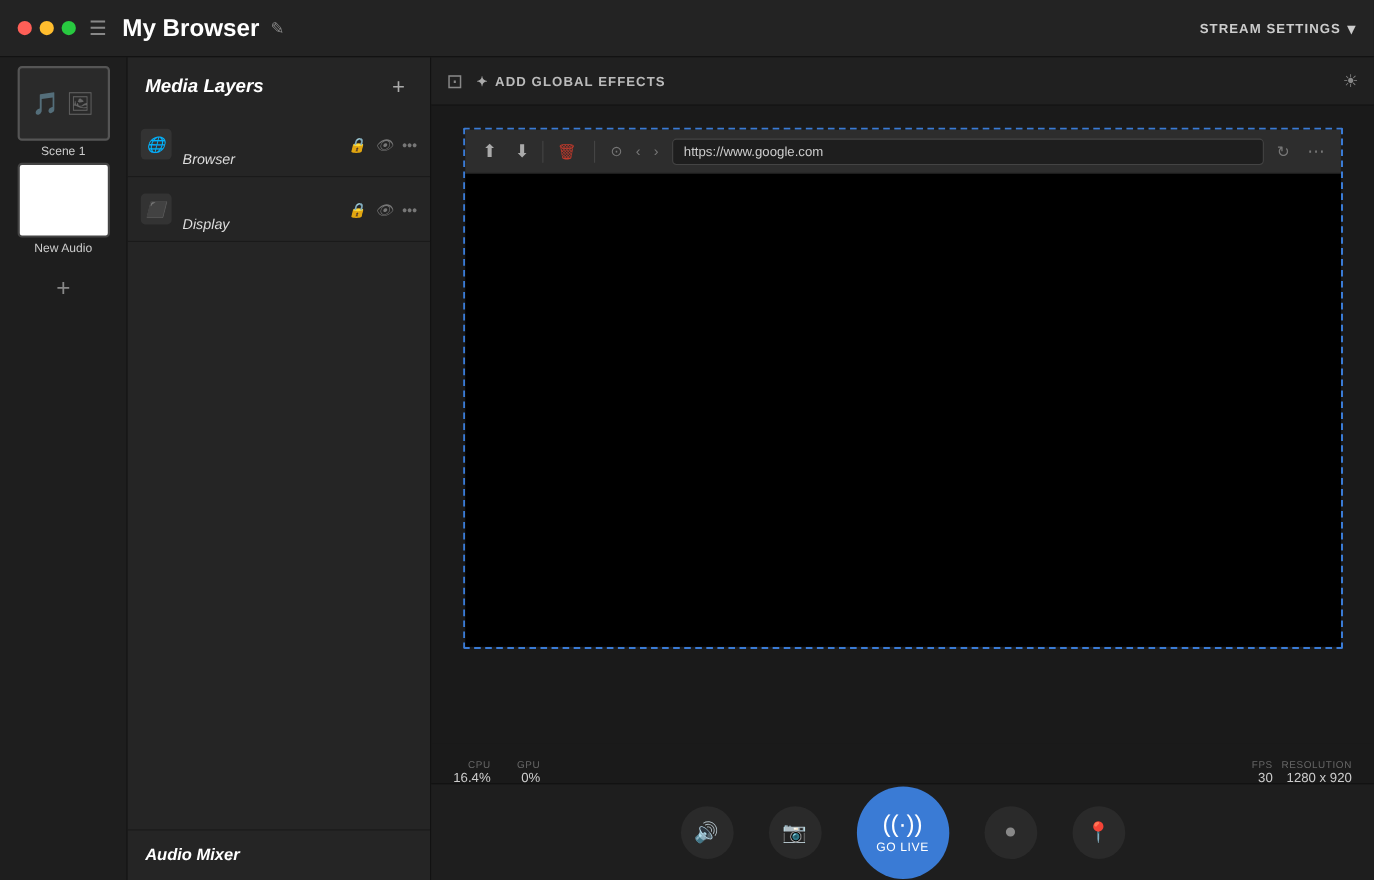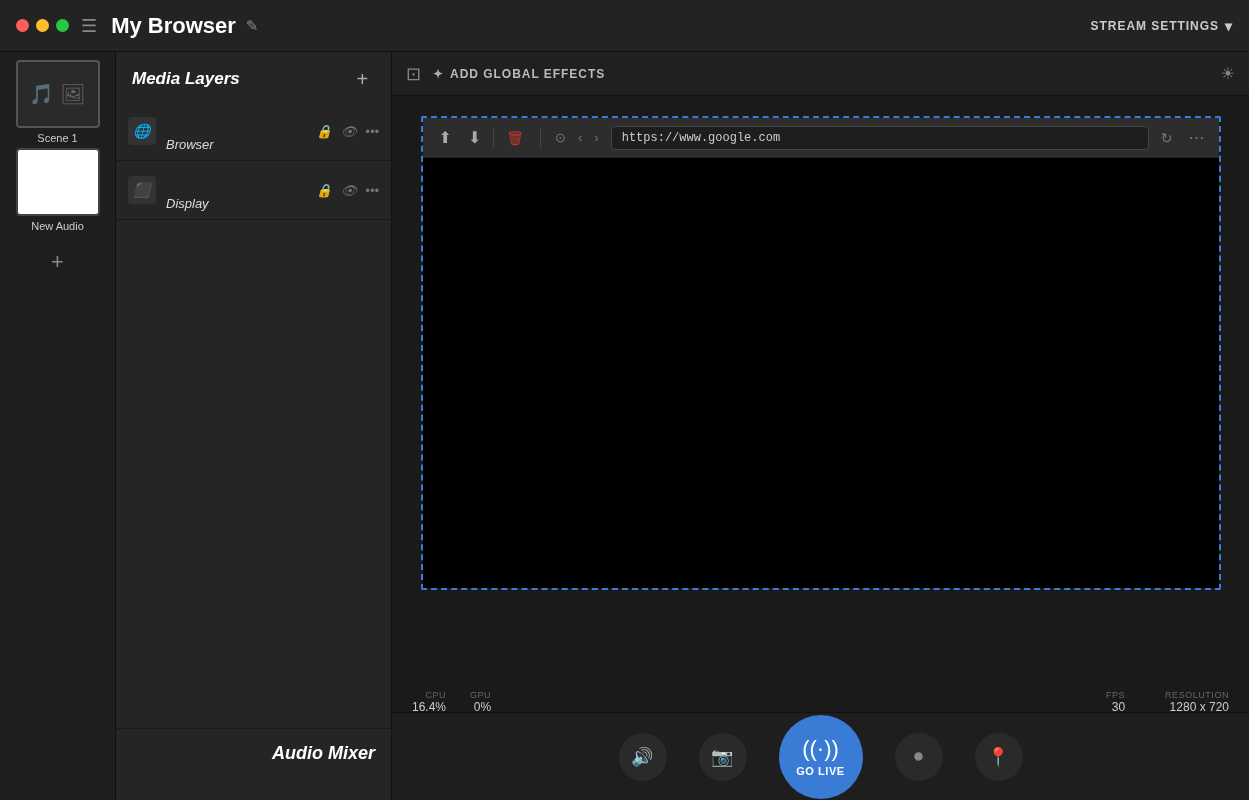--- a/index.html
+++ b/index.html
@@ -202,25 +202,24 @@
       cursor: pointer;
     }
 
     
     .audio-mixer-section {
       margin-top: auto;
       padding: 14px 16px;
       border-top: 1px solid #1a1a1a;
     }
     .audio-mixer-title {
-      font-size: 18px;
+      font-size: 15px;
       font-weight: 600;
       color: #fff;
-      margin-bottom: 22px;
-      text-align: right;
+      margin-bottom: 0;
     }
     .audio-empty-msg {
       font-size: 12px;
       color: #888;
       text-align: center;
       line-height: 1.5;
     }
 
     
     .preview-area {
@@ -303,21 +302,20 @@
       border-radius: 4px;
       padding: 4px 10px;
       color: #ccc;
       font-size: 12px;
       display: flex;
       align-items: center;
     }
     .browser-url-text {
       font-size: 12px;
       color: #ccc;
-      font-family: Liberation Mono, monospace;
     }
     .browser-reload {
       color: #777;
       font-size: 14px;
       cursor: pointer;
       padding: 4px;
     }
     .browser-more {
       color: #777;
       font-size: 16px;
@@ -375,21 +373,21 @@
       letter-spacing: 0.06em;
     }
     .stat-value {
       font-size: 12px;
       color: #ccc;
       font-weight: 500;
     }
     .stats-right {
       margin-left: auto;
       display: flex;
-      gap: 40px;
+      gap: 8px;
     }
 
     
     .bottom-bar {
       height: 88px;
       background: #1e1e1e;
       border-top: 1px solid #111;
       display: flex;
       align-items: center;
       justify-content: center;
@@ -421,21 +419,21 @@
       justify-content: center;
       cursor: pointer;
       gap: 3px;
       color: #fff;
     }
     .go-live-icon {
       font-size: 22px;
     }
     .go-live-label {
       font-size: 11px;
-      font-weight: 700;
+      font-weight: 400;
       letter-spacing: 0.05em;
       text-align: center;
     }
   </style>
 </head>
 <body>
 
 <div class="titlebar">
   <div class="traffic-lights">
     <div class="traffic-light tl-red"></div>
@@ -559,21 +557,21 @@
         <span class="stat-label">GPU</span>
         <span class="stat-value">0%</span>
       </div>
       <div class="stats-right">
         <div class="stat-item">
           <span class="stat-label">FPS</span>
           <span class="stat-value">30</span>
         </div>
         <div class="stat-item">
           <span class="stat-label">RESOLUTION</span>
-          <span class="stat-value">1280 x 720</span>
+          <span class="stat-value">1280 x 920</span>
         </div>
       </div>
     </div>
 
     <div class="bottom-bar">
       <div class="bottom-action-btn red-icon">
         <span style="font-size:18px; color:#c0392b;">🔊</span>
       </div>
       <div class="bottom-action-btn">
         <span style="font-size:18px;">📷</span>

